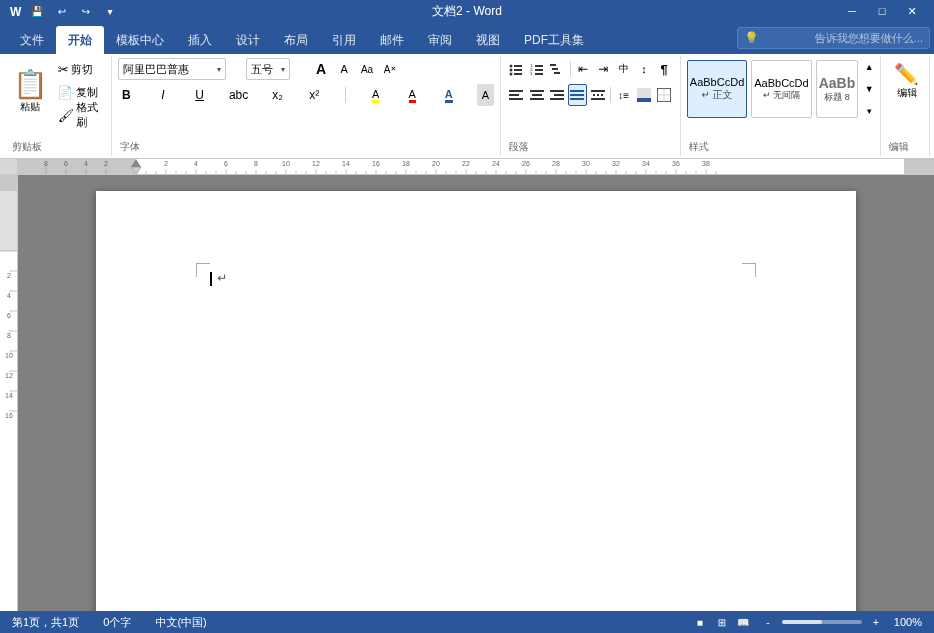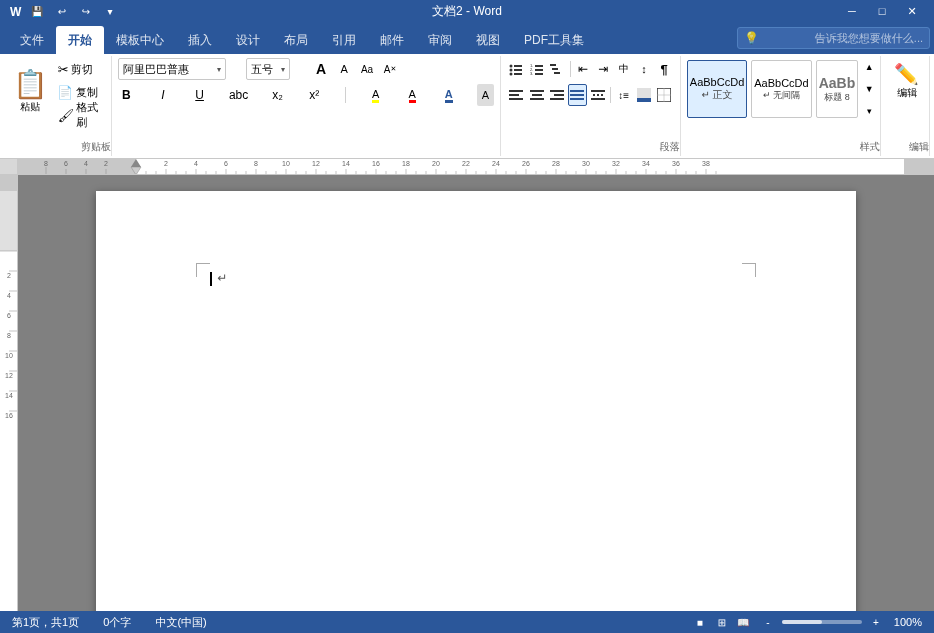--- a/index.html
+++ b/index.html
@@ -31,21 +31,21 @@
       height: 28px;
       display: flex;
       align-items: center;
     }
     .ribbon-tab.active { background: white; color: #2b579a; font-weight: 600; }
 
     .ribbon-content { background: white; border-bottom: 1px solid #c8c8c8; padding: 2px 4px; display: flex; align-items: stretch; min-height: 88px; }
 
     
     .ribbon-group { display: flex; flex-direction: column; border-right: 1px solid #e0e0e0; padding: 2px 6px; position: relative; }
-    .ribbon-group-label { font-size: 10px; color: #666; text-align: right; position: absolute; bottom: 2px; left: 0; right: 0; }
+    .ribbon-group-label { font-size: 10px; color: #666; text-align: left; position: absolute; bottom: 2px; left: 8px; right: 0; }
     .ribbon-group-content { display: flex; flex: 1; align-items: center; padding-bottom: 14px; }
     .paste-btn {
       display: flex; flex-direction: column; align-items: center; justify-content: center;
       width: 46px; cursor: pointer; padding: 2px; border-radius: 3px;
     }
     .clipboard-sub { display: flex; flex-direction: column; gap: 1px; padding-left: 2px; }
     .clip-small-btn { display: flex; align-items: center; gap: 2px; font-size: 11px; cursor: pointer; padding: 2px 3px; border-radius: 2px; height: 22px; }
 
     
     .font-group { min-width: 180px; }
@@ -220,20 +220,21 @@
             </div>
             <div class="fmt-btn">
               <span style="font-size:11px;border-bottom:3px solid red;">A</span>
             </div>
             <div class="fmt-btn">
               <span style="font-size:11px;font-weight:bold;color:#2b579a;border-bottom:3px solid #2b579a;">A</span>
             </div>
             <div class="fmt-btn" style="font-size:11px;background:#ddd;">A</div>
           </div>
         </div>
+        <div class="ribbon-group-label">字体</div>
       </div>
 
       <div class="ribbon-group para-group" style="padding-bottom:16px;min-width:160px;">
         <div style="display:flex;flex-direction:column;gap:2px;padding-bottom:14px;">
           <div class="para-row">
             <div class="para-btn">
               <svg width="14" height="14" viewBox="0 0 14 14">
                   <circle cx="2" cy="4" r="1.5" fill="#333"></circle>
                   <rect x="5" y="3" width="8" height="2" fill="#333"></rect>
                   <circle cx="2" cy="8" r="1.5" fill="#333"></circle>

